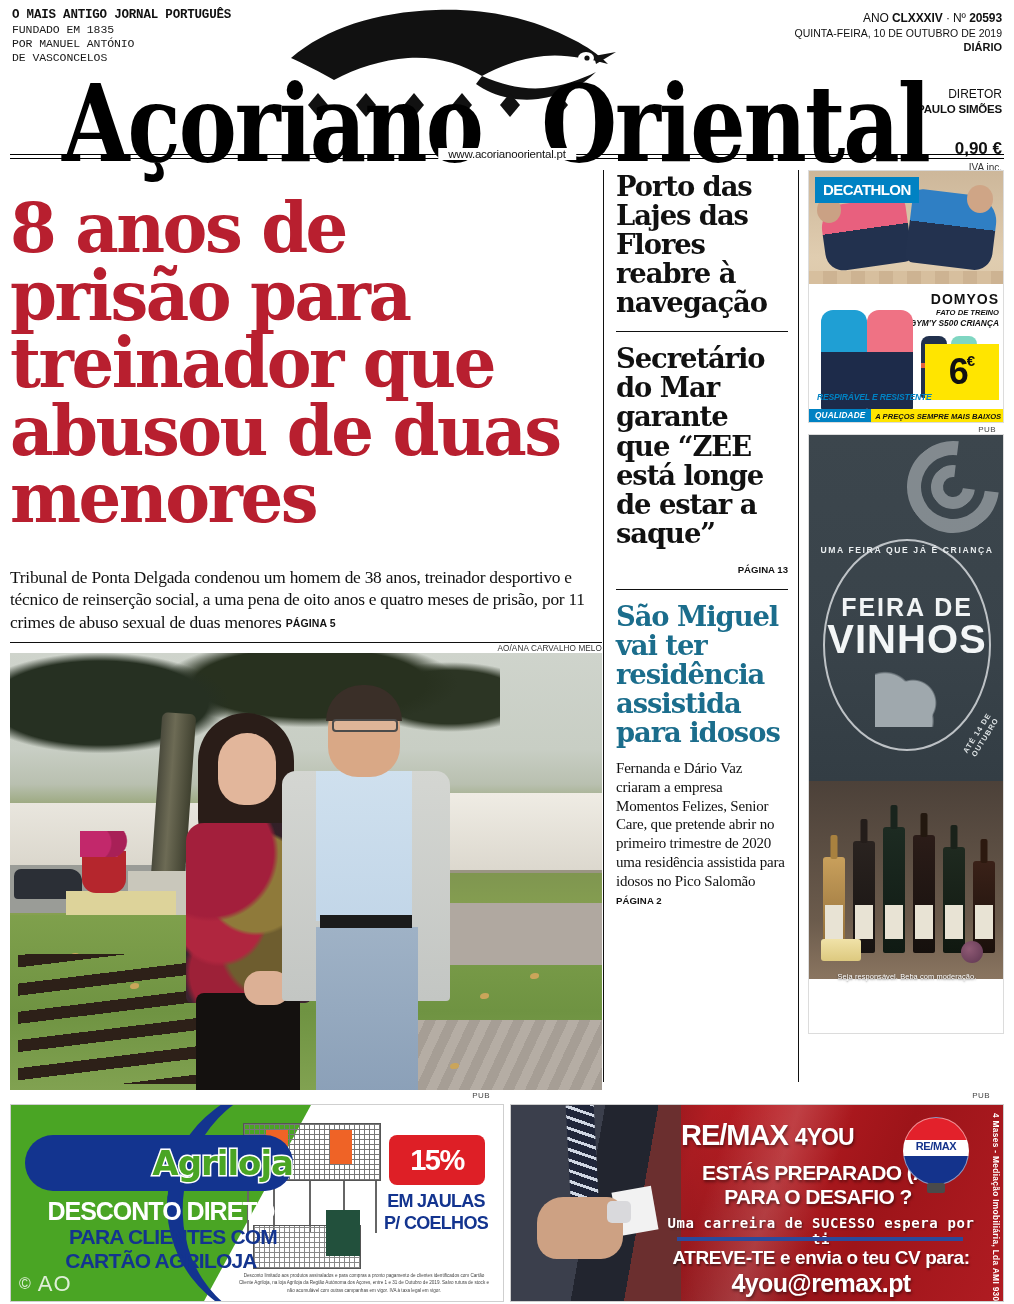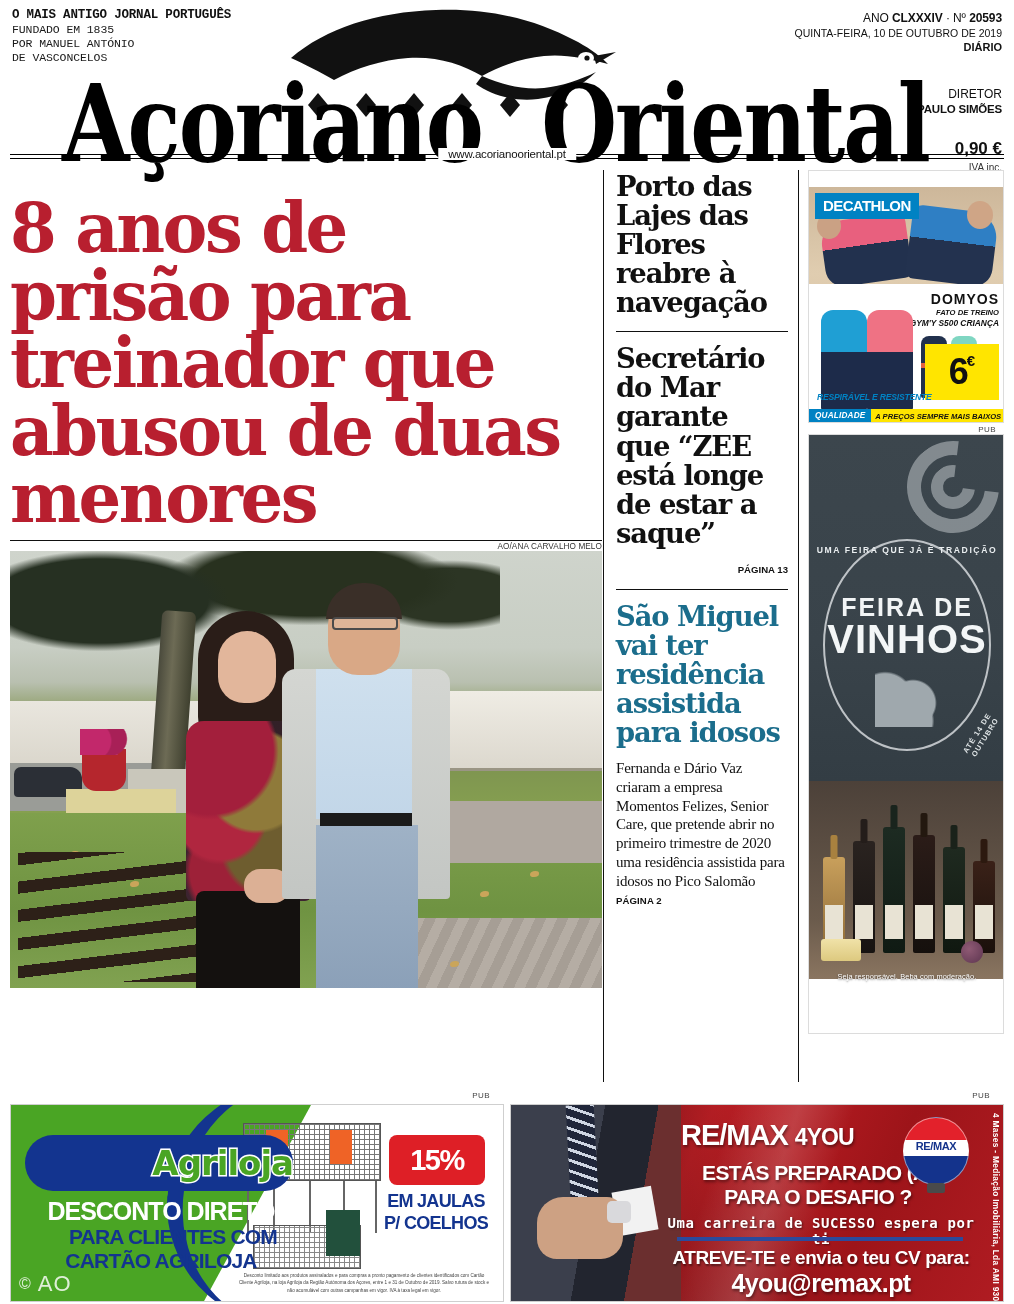--- a/index.html
+++ b/index.html
@@ -185,21 +185,21 @@
   .pg-s { font-family:"Liberation Sans", sans-serif; font-weight:700; font-size:9.6px; letter-spacing:0.1px; }
   .pg-right { text-align:right; font-family:"Liberation Sans", sans-serif; font-weight:700; font-size:9.6px; margin-top:16px; }
   .side-rule { border-top: 1.4px solid #111; margin: 14px 0 12px; }
 
   
   .pub { font-family:"Liberation Sans", sans-serif; font-size:8px; letter-spacing:.4px;
          color:#444; text-align:right; padding-top:2px; }
 
   .ad-dk { position:relative; width:196px; height:253px; background:#fff; overflow:hidden;
            border:1px solid #dcdcdc; }
-  .dk-photo { position:absolute; left:0; top:16px; width:196px; height:144px;
+  .dk-photo { position:absolute; left:0; top:0; width:196px; height:144px;
     background: linear-gradient(#cdb79a,#e0cdb0 60%,#d9c4a5); overflow:hidden;}
   .dk-floor { position:absolute; left:0; bottom:0; width:100%; height:44px;
     background: repeating-linear-gradient(92deg,#d7bf9e 0 14px,#cdb392 14px 28px);}
   .dk-kid1 { position:absolute; left:14px; top:30px; width:86px; height:66px;
     background: linear-gradient(#e8607e 0 42%, #22314e 42%); border-radius: 24px 10px 8px 18px; transform: rotate(-8deg);}
   .dk-kid2 { position:absolute; right:10px; top:22px; width:86px; height:74px;
     background: linear-gradient(#2f7fc4 0 44%, #23324f 44%); border-radius: 10px 26px 18px 8px; transform: rotate(7deg);}
   .dk-head1 { position:absolute; left:8px; top:26px; width:24px; height:26px; background:#caa184; border-radius:50%;}
   .dk-head2 { position:absolute; right:12px; top:14px; width:26px; height:28px; background:#cfa586; border-radius:50%;}
   .dk-logo { position:absolute; left:6px; top:6px; background:#0082c3; color:#fff;
@@ -420,20 +420,21 @@
   <div class="www-rule">
     <div class="ln-top"></div>
     <div class="ln-bot"></div>
     <div class="www">www.acorianooriental.pt</div>
   </div>
 
   <div class="cols">
 
     <div class="col-main">
       <h1 class="lede">8 anos de prisão para treinador que abusou de duas menores</h1>
+      <p class="summary"><span>Tribunal de Ponta Delgada condenou um homem de 38 anos, treinador desportivo e técnico de reinserção social, a uma pena de oito anos e quatro meses de prisão, por 11 crimes de abuso sexual de duas menores</span> <span class="pg">PÁGINA 5</span></p>
       <div class="credit">AO/ANA CARVALHO MELO</div>
 
       <div class="photo">
         <div class="ph-sky"></div>
         <div class="ph-bldg"></div>
         <div class="ph-bldg2"></div>
         <div class="ph-road"></div>
         <div class="ph-car"></div>
         <div class="ph-tree"></div>
         <div class="ph-trunk"></div>
@@ -520,21 +521,21 @@
           </div>
         </div>
       </div>
       <div class="pub">PUB</div>
 
       <div class="ad-ct">
         <div class="ct-top">
           <div class="ct-c"></div>
           <div class="ct-c2"></div>
           <div class="ct-seal"></div>
-          <div class="ct-arcTop">UMA FEIRA QUE JÁ É TRADIÇÃO</div>
+          <div class="ct-arcTop">UMA FEIRA QUE JÁ É CRIANÇA</div>
           <div class="ct-f1">FEIRA DE</div>
           <div class="ct-f2">VINHOS</div>
           <div class="ct-grapes"></div>
           <div class="ct-arcBot">ATÉ 14 DE OUTUBRO</div>
         </div>
         <div class="ct-mid">
           <div class="bot" style="left:14px; height:96px; background:linear-gradient(#c9a05c,#8d6a36);">
             <div class="nk" style="background:#a8813f;"></div>
               <div class="lb"></div>
           </div>

